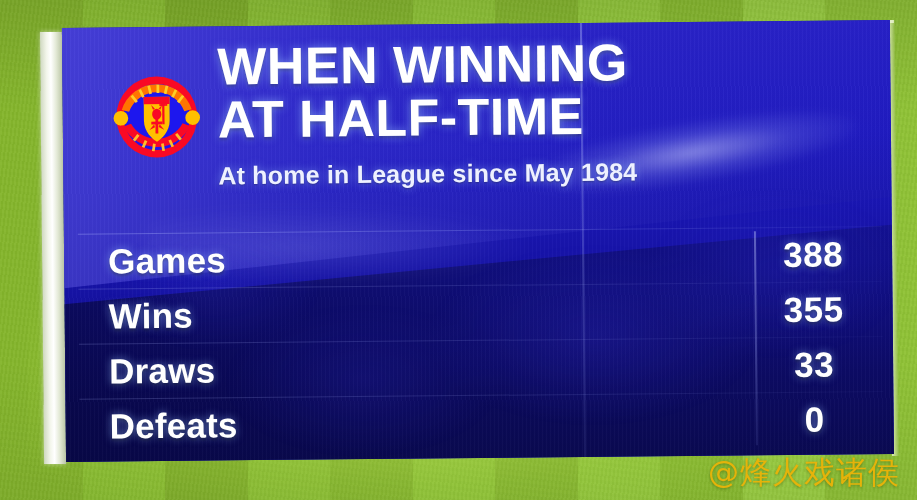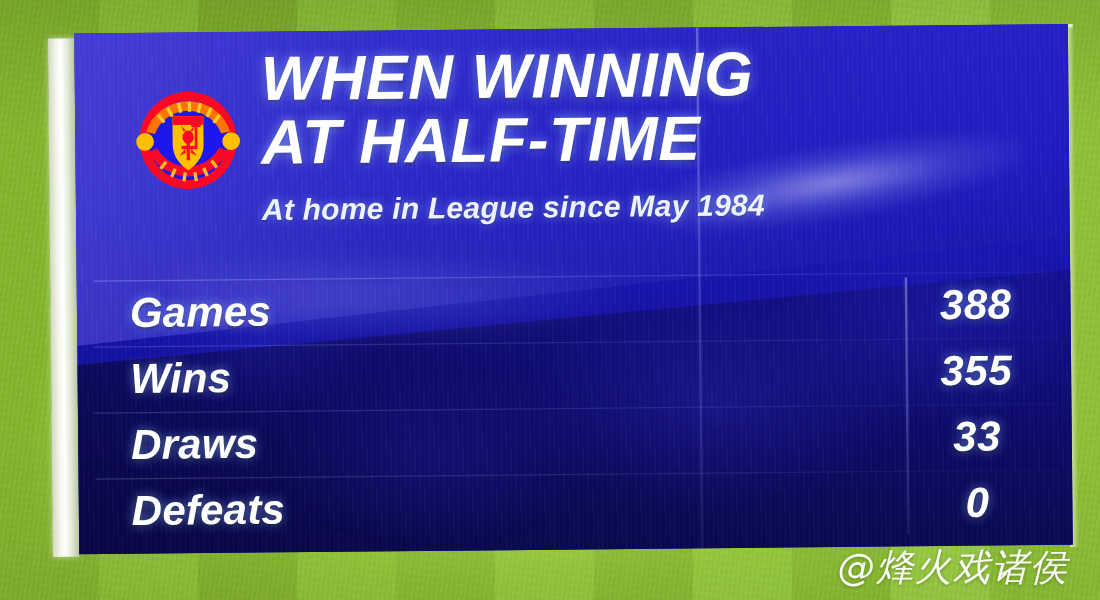--- a/index.html
+++ b/index.html
@@ -6,21 +6,20 @@
     margin: 0;
     padding: 0;
     background: #000;
   }
   #stage {
     position: relative;
     width: 917px;
     height: 500px;
     overflow: hidden;
     font-family: "Liberation Sans", sans-serif;
-    font-style: italic;
   }
 
   
   .pitch {
     position: absolute;
     inset: 0;
     background:
       linear-gradient(180deg, rgba(0,0,0,0.10) 0%, rgba(0,0,0,0) 22%, rgba(0,0,0,0) 72%, rgba(0,0,0,0.06) 100%),
       linear-gradient(90deg,
         #84b52c 0%,  #84b52c 9%,
@@ -278,23 +277,23 @@
     color: #ffffff;
     font-size: 35px;
     font-weight: 700;
     letter-spacing: 0.5px;
     text-shadow: 0 0 9px rgba(150,190,255,0.6), 0 2px 3px rgba(0,0,0,0.4);
   }
 
   
   .watermark {
     position: absolute;
-    right: 27px;
+    right: 17px;
     bottom: 6px;
-    color: #ffffff;
+    color: #eab308;
     font-size: 31px;
     font-weight: 400;
     letter-spacing: 1px;
     font-family: "DejaVu Sans", sans-serif;
     text-shadow: 0 1px 3px rgba(60,90,10,0.55);
     opacity: 0.95;
   }
 </style>
 </head>
 <body>

